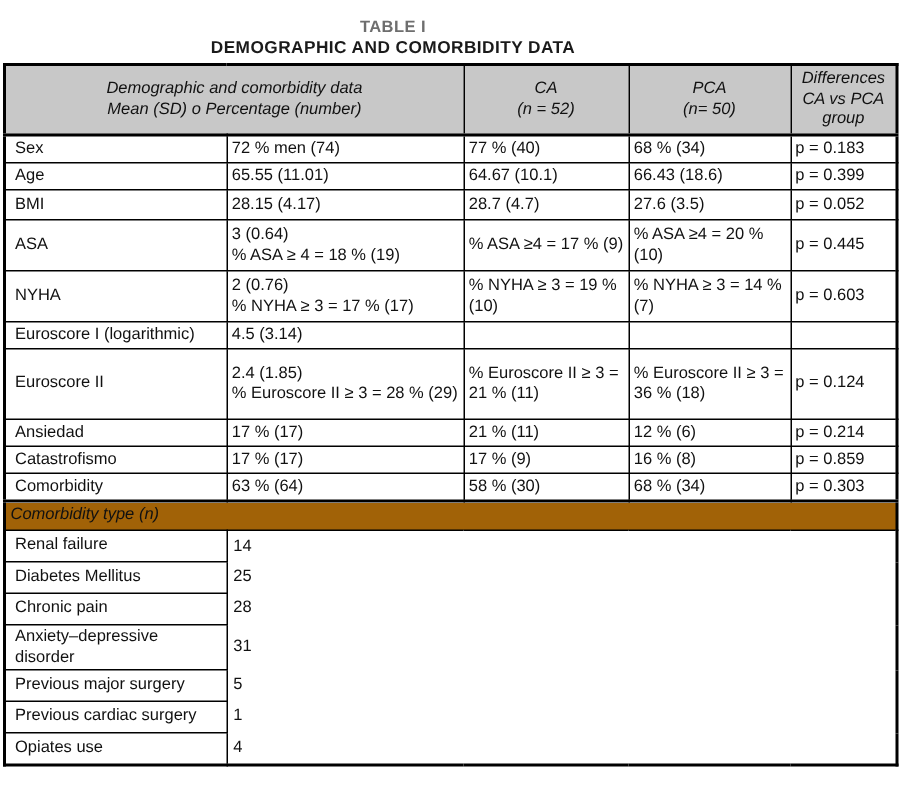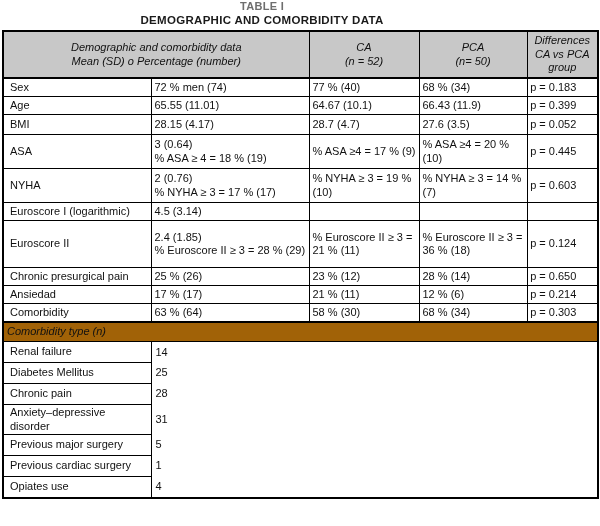--- a/index.html
+++ b/index.html
@@ -3,21 +3,21 @@
 <meta charset="utf-8">
 <style>
   html,body{margin:0;padding:0;}
   body{
     width:600px;height:526px;
     background:#ffffff;
     font-family:"Liberation Sans","DejaVu Sans",sans-serif;
     color:#111111;
     -webkit-font-smoothing:antialiased;
   }
-  .titles{width:524px;text-align:center;padding-top:0;}
+  .titles{width:524px;text-align:center;padding-top:12px;}
   .title-line1{
     font-size:11px;letter-spacing:0.3px;color:#6e6e6e;font-weight:bold;line-height:13px;
   }
   .title-line2{
     font-size:11.5px;letter-spacing:0.3px;color:#1a1a1a;font-weight:bold;line-height:14px;
   }
   table.main{
     margin:3px 0 0 2px;
     border-collapse:collapse;
     table-layout:fixed;
@@ -92,21 +92,21 @@
       <td class="lbl">Sex</td>
       <td class="val">72 % men (74)</td>
       <td class="ca">77 % (40)</td>
       <td class="pca">68 % (34)</td>
       <td class="pv">p = 0.183</td>
     </tr>
     <tr class="h17">
       <td class="lbl">Age</td>
       <td class="val">65.55 (11.01)</td>
       <td class="ca">64.67 (10.1)</td>
-      <td class="pca">66.43 (11.9)</td>
+      <td class="pca">66.43 (18.6)</td>
       <td class="pv">p = 0.399</td>
     </tr>
     <tr class="h19">
       <td class="lbl">BMI</td>
       <td class="val">28.15 (4.17)</td>
       <td class="ca">28.7 (4.7)</td>
       <td class="pca">27.6 (3.5)</td>
       <td class="pv">p = 0.052</td>
     </tr>
     <tr class="h33">
@@ -134,32 +134,32 @@
     </tr>
     <tr class="h46">
       <td class="lbl">Euroscore II</td>
       <td class="val">2.4 (1.85)
 % Euroscore II ≥ 3 = 28 % (29)</td>
       <td class="ca">% Euroscore II ≥ 3 = 21 % (11)</td>
       <td class="pca">% Euroscore II ≥ 3 = 36 % (18)</td>
       <td class="pv">p = 0.124</td>
     </tr>
     <tr class="h17">
-      <td class="lbl">Chronic presurgical pain</td>
-      <td class="val">25 % (26)</td>
-      <td class="ca">23 % (12)</td>
-      <td class="pca">28 % (14)</td>
-      <td class="pv">p = 0.650</td>
-    </tr>
-    <tr class="h17">
       <td class="lbl">Ansiedad</td>
       <td class="val">17 % (17)</td>
       <td class="ca">21 % (11)</td>
       <td class="pca">12 % (6)</td>
       <td class="pv">p = 0.214</td>
+    </tr>
+    <tr class="h17">
+      <td class="lbl">Catastrofismo</td>
+      <td class="val">17 % (17)</td>
+      <td class="ca">17 % (9)</td>
+      <td class="pca">16 % (8)</td>
+      <td class="pv">p = 0.859</td>
     </tr>
     <tr class="h17">
       <td class="lbl">Comorbidity</td>
       <td class="val">63 % (64)</td>
       <td class="ca">58 % (30)</td>
       <td class="pca">68 % (34)</td>
       <td class="pv">p = 0.303</td>
     </tr>
     <tr class="sect">
       <td colspan="5">Comorbidity type (n)</td>

